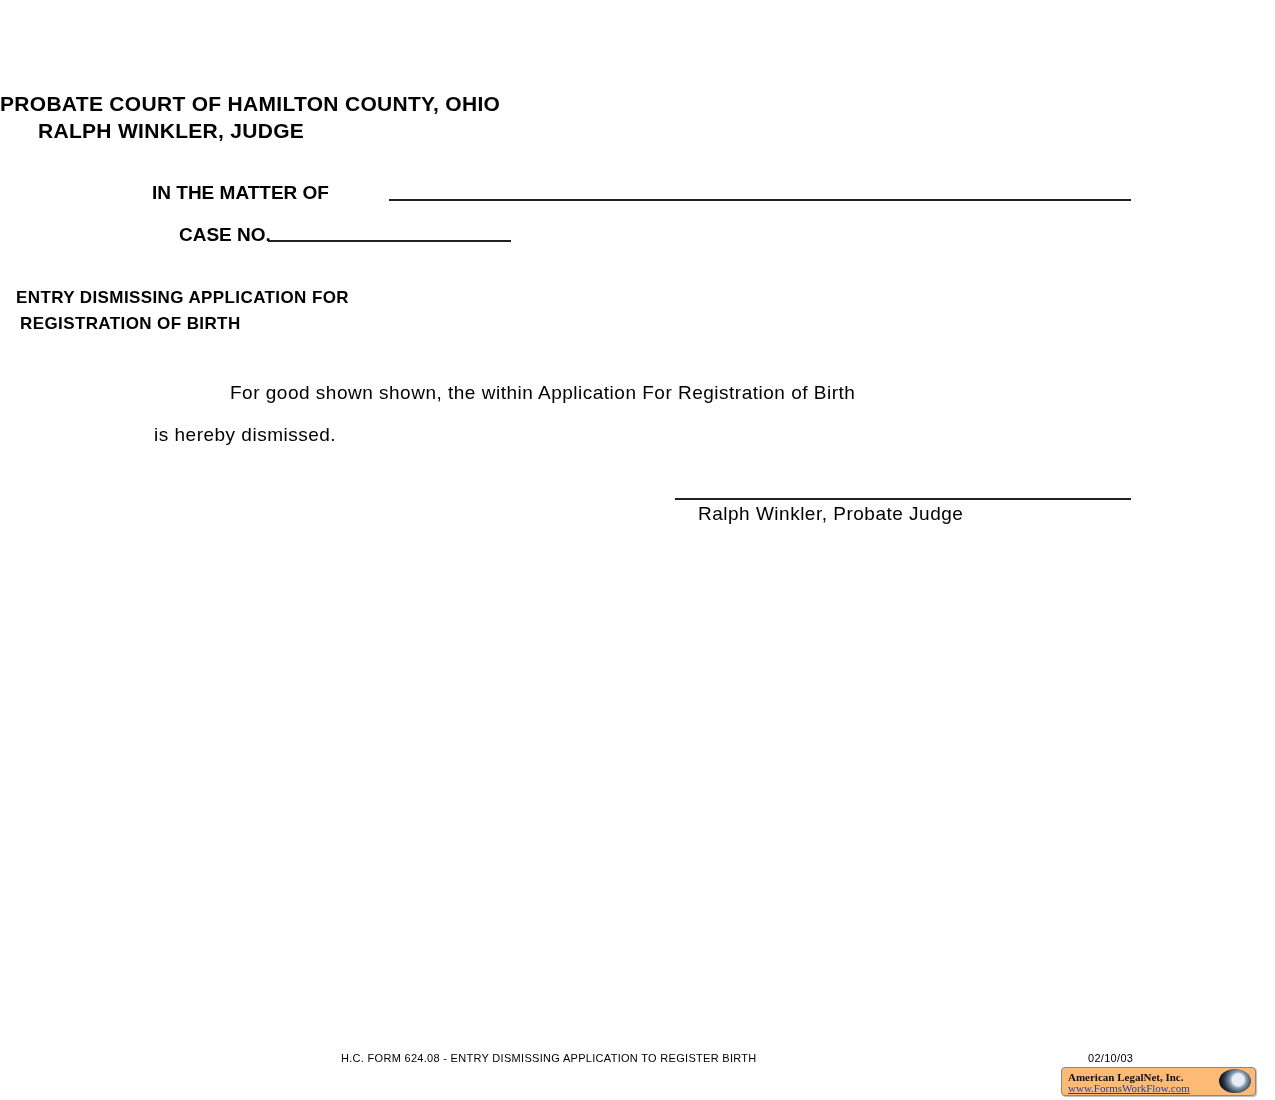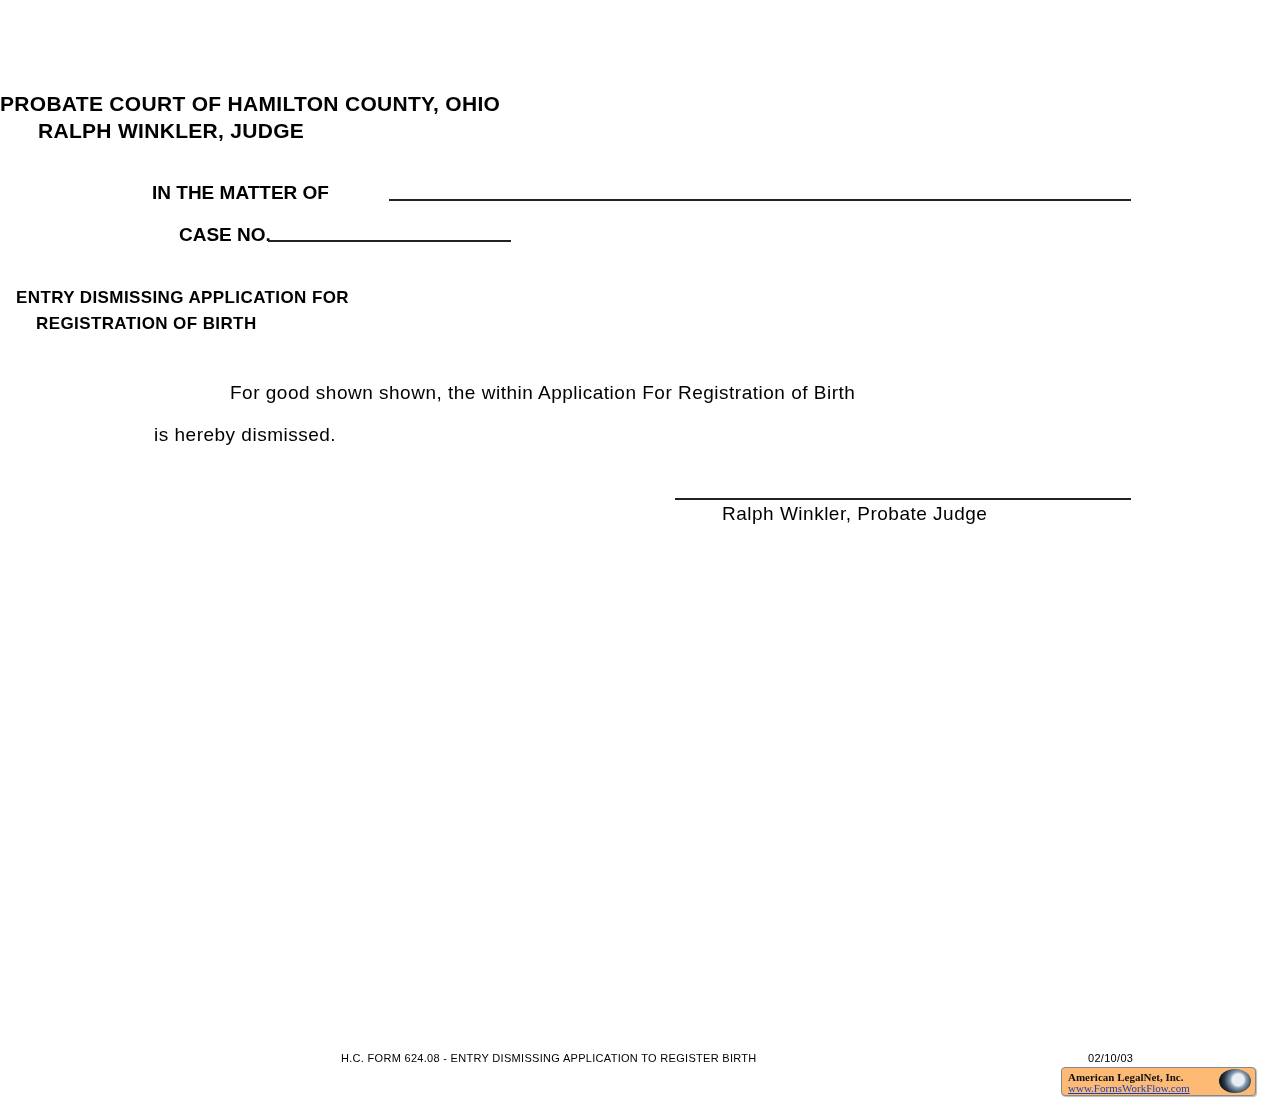--- a/index.html
+++ b/index.html
@@ -40,28 +40,28 @@
   <span></span>
 </div>
 
 <div class="abs field-label" style="left:151px; top:224px;margin-left:28px;">CASE NO.</div>
 <div class="uline" style="left:268px; top:240px; width:243px;">
   <span></span>
 </div>
 
 <div>
   <div class="abs center title" style="top:285px; padding-left:16px; box-sizing:border-box;">ENTRY DISMISSING APPLICATION FOR</div>
-  <div class="abs center title" style="top:311px; padding-left:36px; box-sizing:border-box;">REGISTRATION OF BIRTH</div>
+  <div class="abs center title" style="top:311px; padding-left:20px; box-sizing:border-box;">REGISTRATION OF BIRTH</div>
 </div>
 
 <div class="abs body-text" style="left:230px; top:382px;">For good shown shown, the within Application For Registration of Birth</div>
 <div class="abs body-text" style="left:154px; top:424px;">is hereby dismissed.</div>
 
 <div class="uline" style="left:675px; top:498px; width:456px;"></div>
-<div class="abs body-text" style="left:722px; top:503px;">Ralph Winkler, Probate Judge</div>
+<div class="abs body-text" style="left:698px; top:503px;">Ralph Winkler, Probate Judge</div>
 
 <div class="abs footer" style="left:341px; top:1052px;">H.C. FORM 624.08  - ENTRY DISMISSING APPLICATION TO REGISTER BIRTH</div>
 <div class="abs footer" style="left:1088px; top:1052px;">02/10/03</div>
 
 <div class="badge">
   <span class="name">American LegalNet, Inc.</span>
   <span class="url">www.FormsWorkFlow.com</span>
   <span class="logo"></span>
 </div>
 

